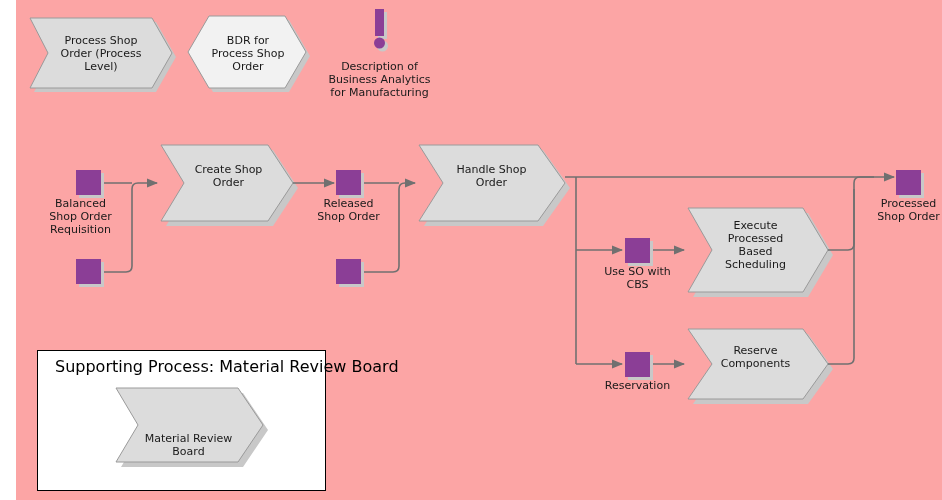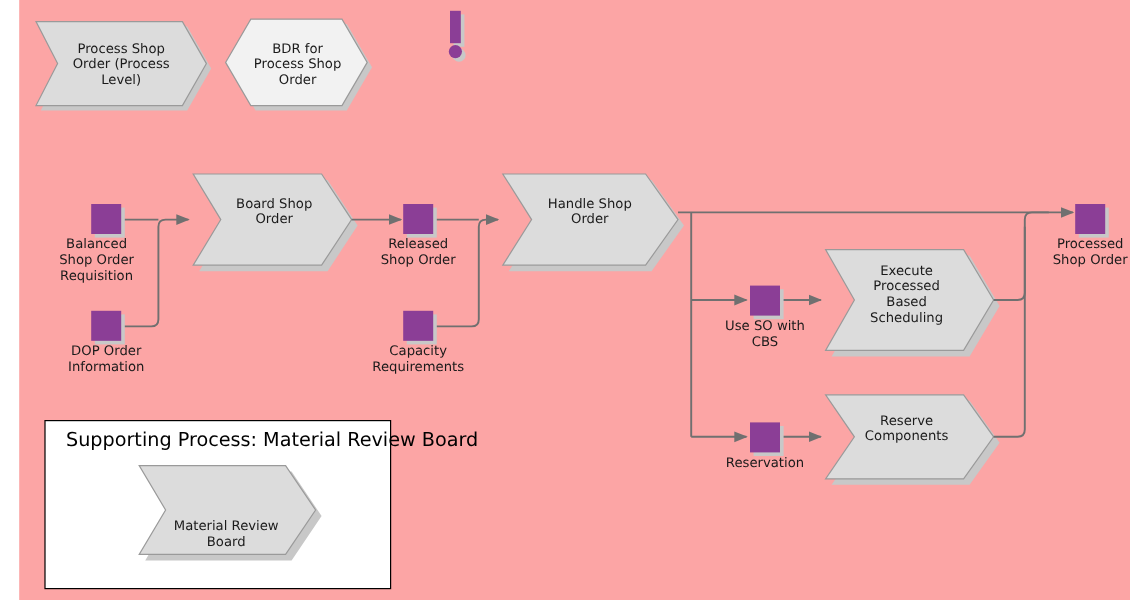--- a/index.html
+++ b/index.html
@@ -175,50 +175,49 @@
   </svg>
 
   <div class="shape-label" style="left:20px; top:34px; width:130px;">Process Shop
 Order (Process
 Level)</div>
 
   <div class="shape-label" style="left:177px; top:34px; width:110px;text-align:center;">BDR for
 Process Shop
 Order</div>
 
-
-  <div class="shape-label" style="left:155px; top:163px; width:115px;">Board Shop
+  <div class="icon-label" style="left:296px; top:60px; width:135px;">Description of
+Business Analytics
+for Manufacturing</div>
+
+  <div class="shape-label" style="left:155px; top:163px; width:115px;">Create Shop
 Order</div>
 
   <div class="shape-label" style="left:413px; top:163px; width:125px;">Handle Shop
 Order</div>
 
   <div class="shape-label" style="left:682px; top:219px; width:115px;">Execute
 Processed
 Based
 Scheduling</div>
 
   <div class="shape-label" style="left:682px; top:344px; width:115px;">Reserve
 Components</div>
 
   <div class="shape-label" style="left:110px; top:432px; width:125px;">Material Review
 Board</div>
 
   <div class="node-label" style="left:14px; top:197px; width:101px;">Balanced
 Shop Order
 Requisition</div>
 
-  <div class="node-label" style="left:22px; top:286px; width:101px;">DOP Order
-Information</div>
 
   <div class="node-label" style="left:282px; top:197px; width:101px;">Released
 Shop Order</div>
 
-  <div class="node-label" style="left:272px; top:286px; width:121px;">Capacity
-Requirements</div>
 
   <div class="node-label" style="left:576px; top:265px; width:91px;">Use SO with
 CBS</div>
 
   <div class="node-label" style="left:576px; top:379px; width:91px;">Reservation</div>
 
   <div class="node-label" style="left:842px; top:197px; width:101px;">Processed
 Shop Order</div>
 
   <div class="group-title" style="left:39px; top:360px;">Supporting Process: Material Review Board</div>

